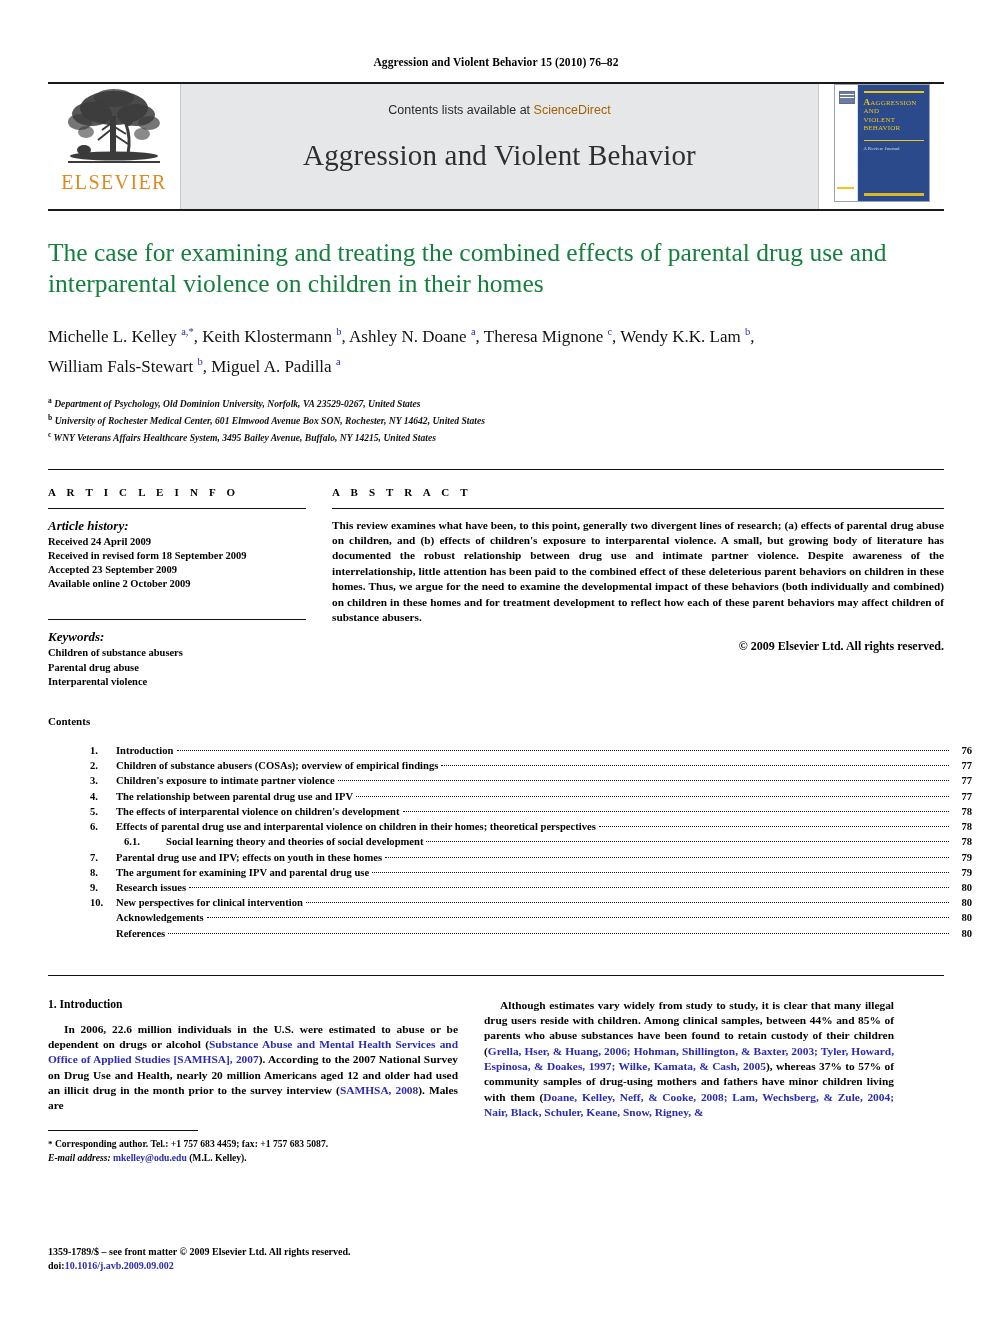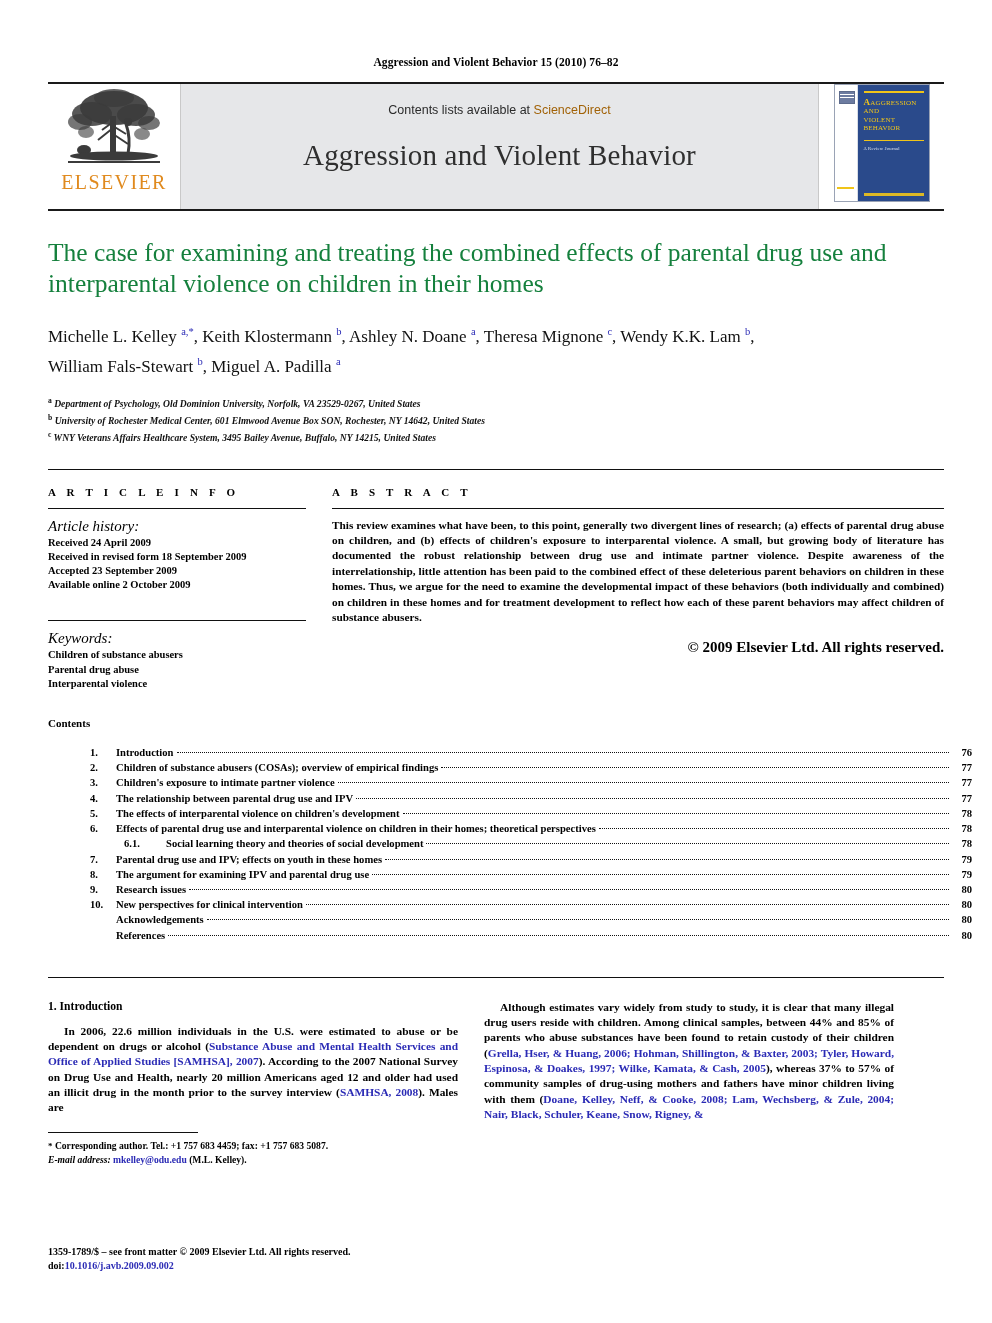--- a/index.html
+++ b/index.html
@@ -84,25 +84,25 @@
 
   
   .infowrap{margin:24px 48px 0 48px;border-top:1px solid #111;padding-top:16px;display:flex;gap:26px;}
   .col-info{width:258px;flex:0 0 258px;}
   .col-abs{flex:1;}
   .sechead{
     font-family:"Liberation Serif",serif;font-weight:bold;font-size:11px;
     letter-spacing:4.2px;margin-bottom:10px;
   }
   .hr-thin{border-top:1px solid #111;margin:0 0 9px 0;}
-  .lbl{font-style:italic;font-weight:normal;font-size:15px;margin-bottom:1px;}
+  .lbl{font-style:italic;font-weight:bold;font-size:13px;margin-bottom:1px;}
   .hist-line,.kw-line{font-size:10.5px;line-height:14.2px;font-weight:bold;}
   .kwblock{margin-top:28px;}
   .abs-p{font-size:11.3px;line-height:15.4px;text-align:justify;font-weight:bold;margin:0;}
-  .copyline{text-align:right;font-size:15px;font-weight:bold;margin-top:13px;}
+  .copyline{text-align:right;font-size:12px;font-weight:bold;margin-top:13px;}
 
   
   .contents-wrap{margin:26px 20px 0 48px;}
   .contents-h{font-size:11px;font-weight:bold;margin-bottom:16px;}
   .toc{font-size:10.6px;line-height:15.2px;font-weight:bold;}
   .toc-row{display:flex;align-items:baseline;padding-left:42px;}
   .toc-row.sub{padding-left:76px;}
   .toc-num{width:26px;flex:0 0 26px;}
   .toc-num.sub{width:42px;flex:0 0 42px;}
   .toc-txt{white-space:nowrap;}

